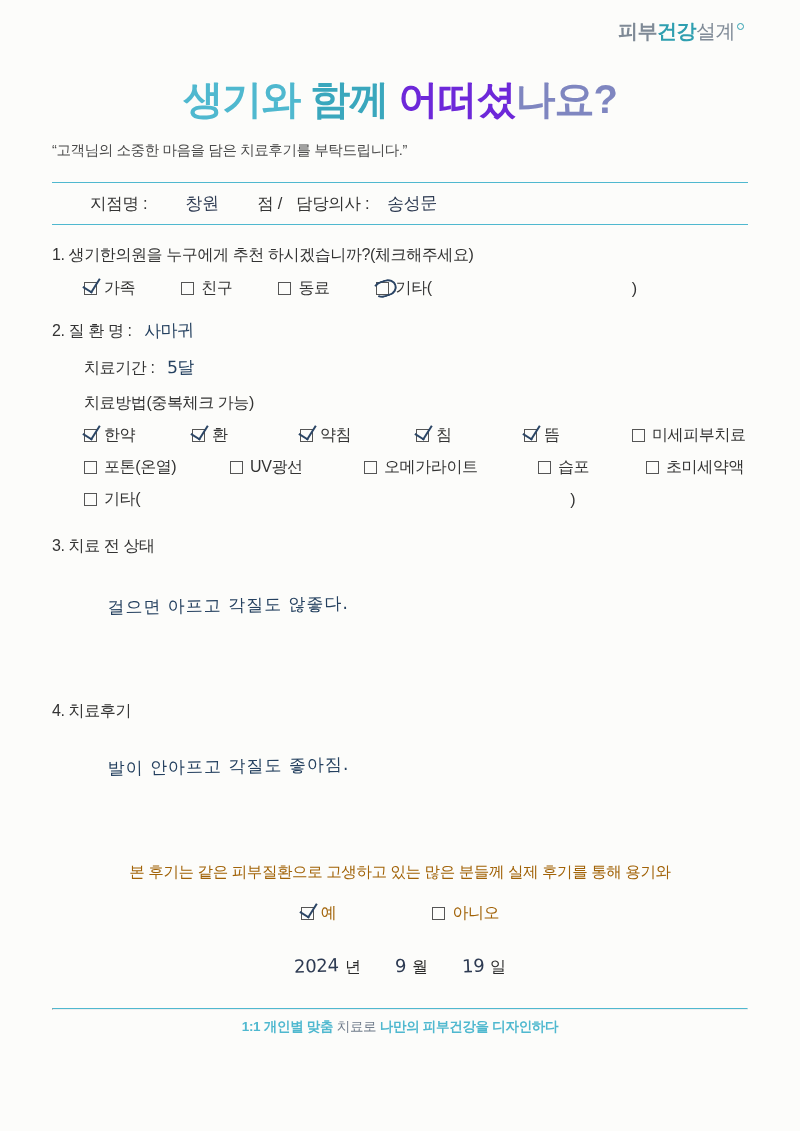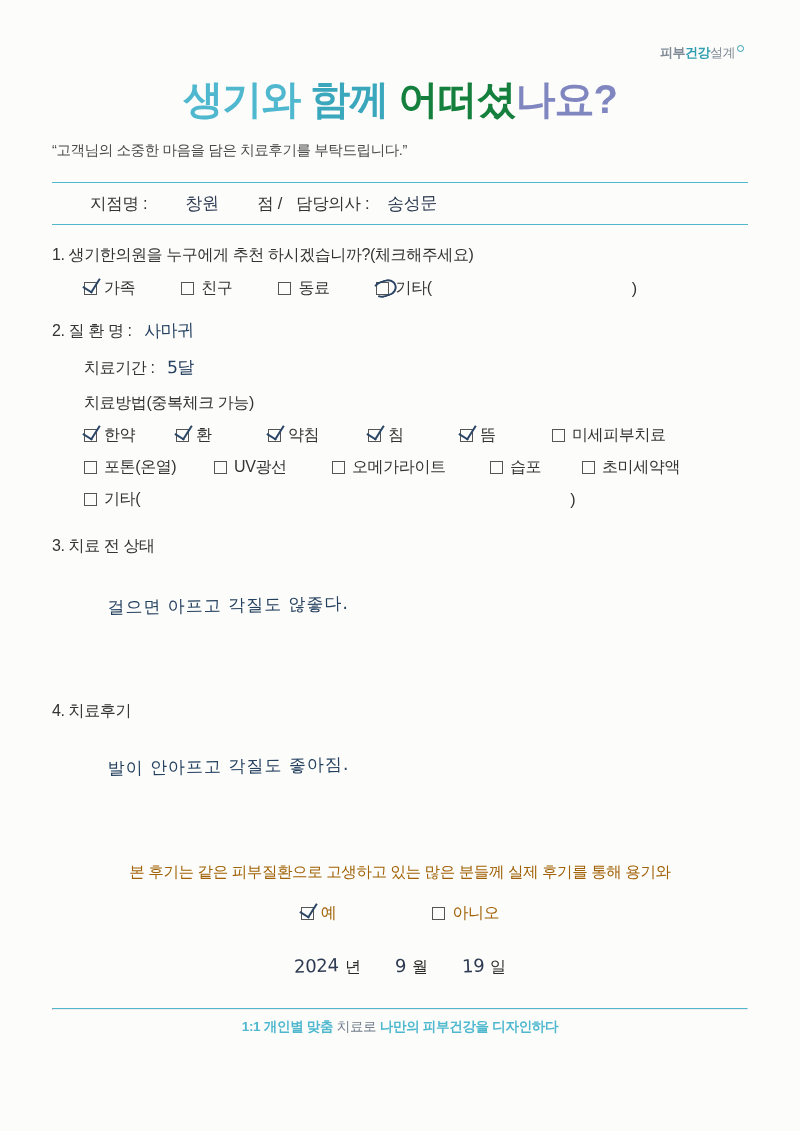--- a/index.html
+++ b/index.html
@@ -20,23 +20,23 @@
     width: 800px;
     height: 1131px;
     background: #fcfcfa;
     box-sizing: border-box;
     padding: 0 52px;
   }
 
   
   .brand {
     position: absolute;
-    top: 44px;
+    top: 18px;
     right: 56px;
-    font-size: 13px;
+    font-size: 20px;
     letter-spacing: -0.5px;
     white-space: nowrap;
   }
   .brand .b-a { color: #7f8a96; font-weight: bold; }
   .brand .b-b { color: #2f9fb0; font-weight: bold; }
   .brand .b-c { color: #7f8a96; font-weight: normal; }
   .brand .b-dot {
     display: inline-block;
     width: 5px; height: 5px;
     border: 1px solid #2f9fb0;
@@ -48,21 +48,21 @@
   
   .title {
     text-align: center;
     padding-top: 72px;
     font-size: 40px;
     font-weight: bold;
     letter-spacing: -1px;
   }
   .title .t1 { color: #4fb8cf; }
   .title .t2 { color: #3aa7bd; }
-  .title .t3 { color: #15803d; }
+  .title .t3 { color: #6d28d9; }
   .title .t4 { color: #7f86c0; }
 
   .subtitle {
     text-align: left;
     margin-top: 14px;
     font-size: 14.5px;
     color: #4a4a4a;
     letter-spacing: -0.4px;
   }
 
@@ -158,20 +158,21 @@
   .paren-wide { display: inline-block; width: 200px; }
 
   
   .tm-row {
     display: flex;
     align-items: center;
     margin-top: 11px;
     padding-left: 32px;
     font-size: 16px;
     letter-spacing: -0.4px;
+    gap: 16px;
   }
   .tm {
     display: flex;
     align-items: center;
     white-space: nowrap;
   }
 
   .sub-label {
     margin-top: 14px;
     padding-left: 32px;

